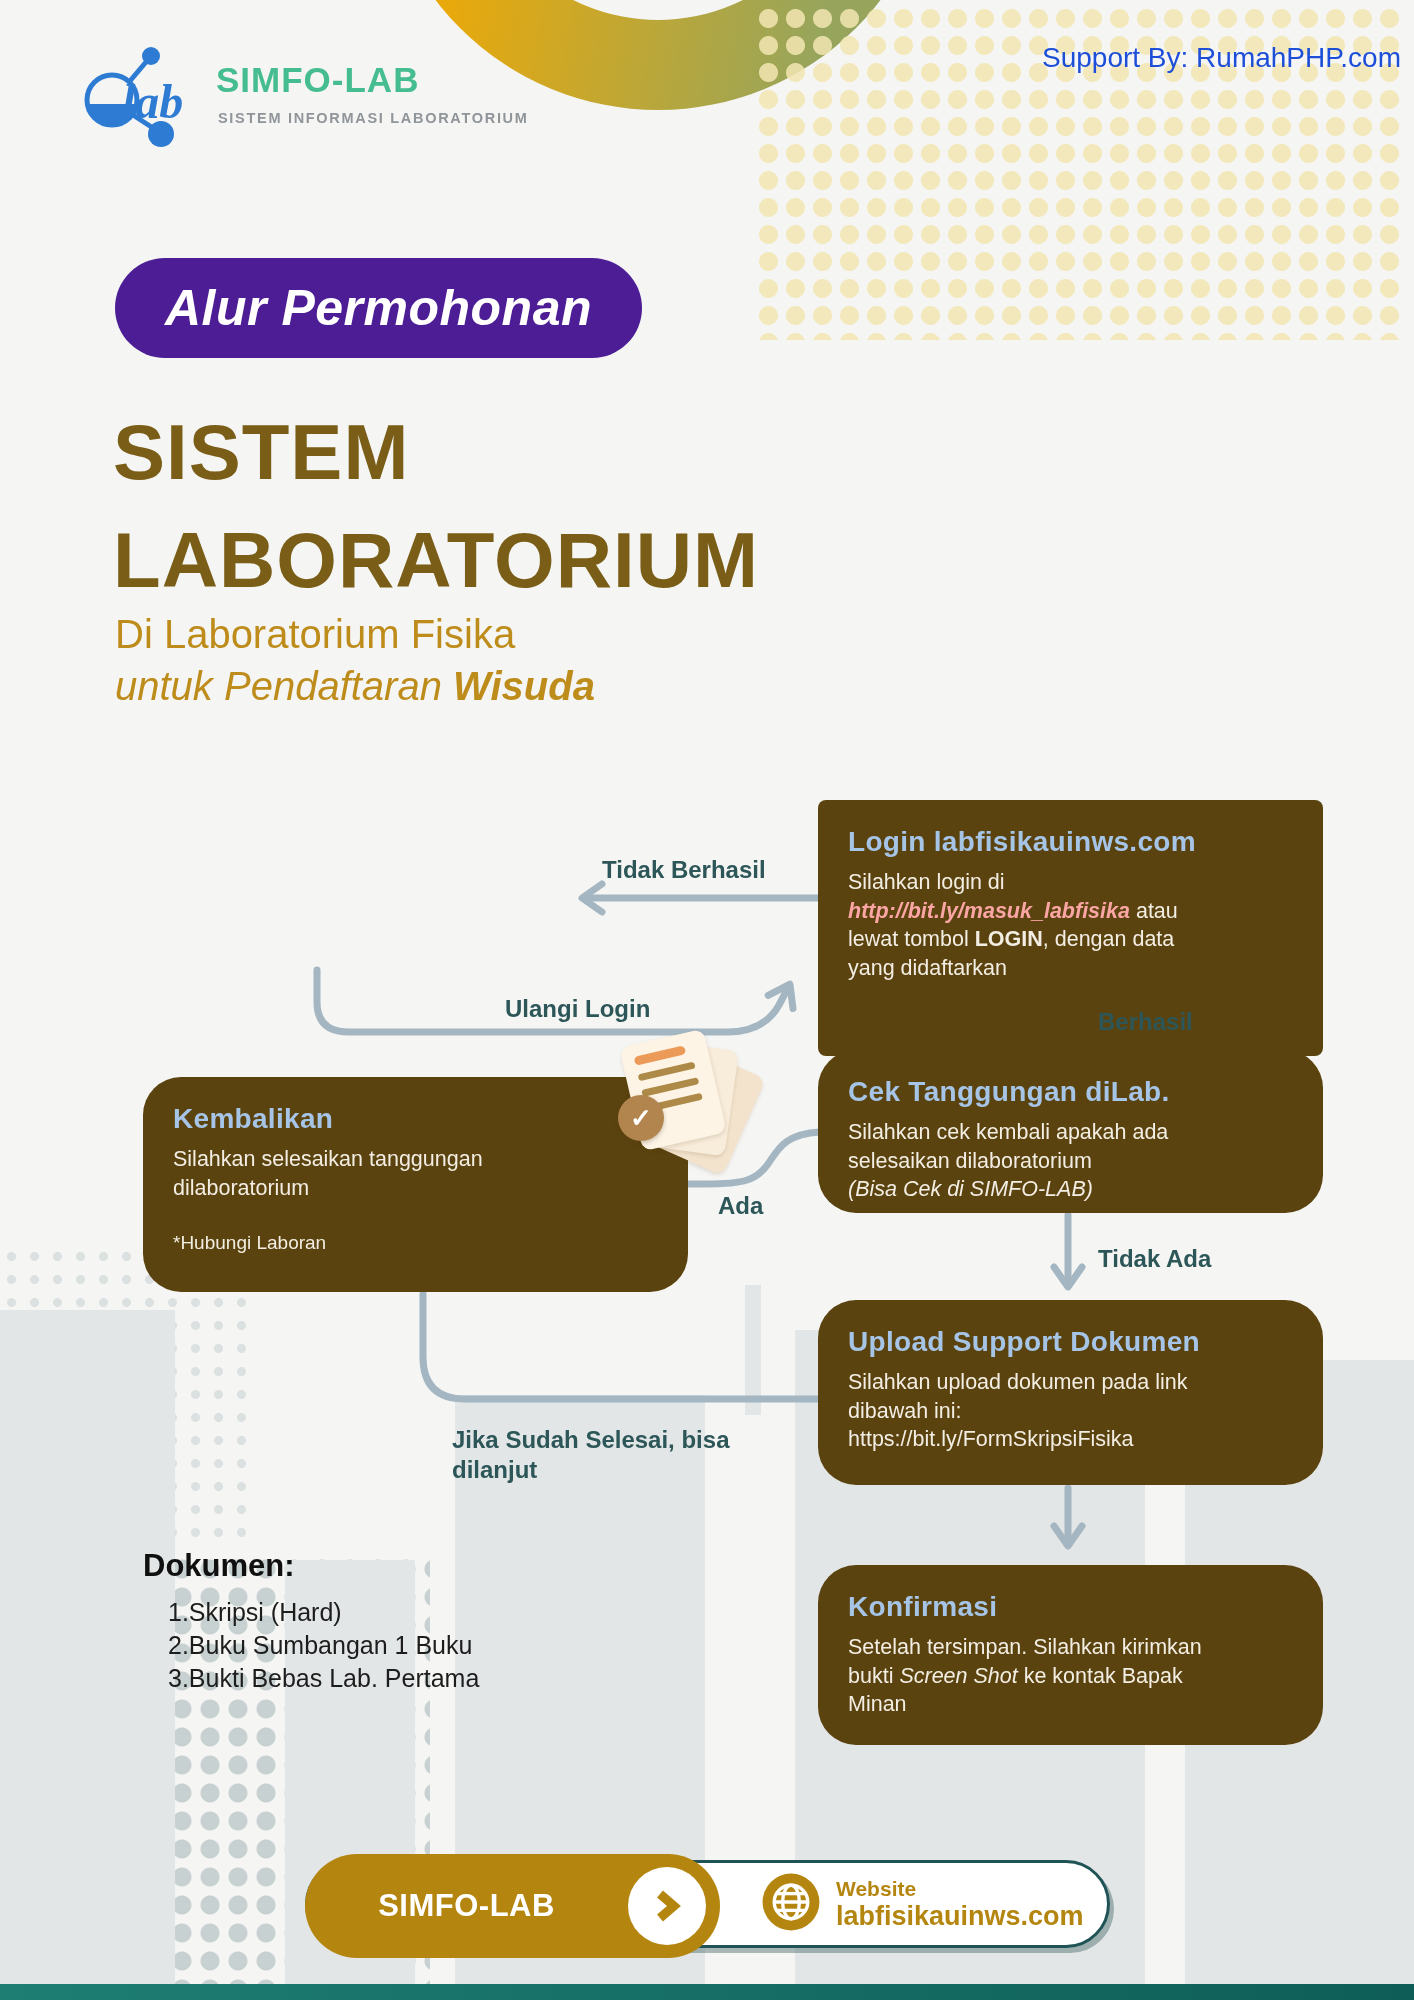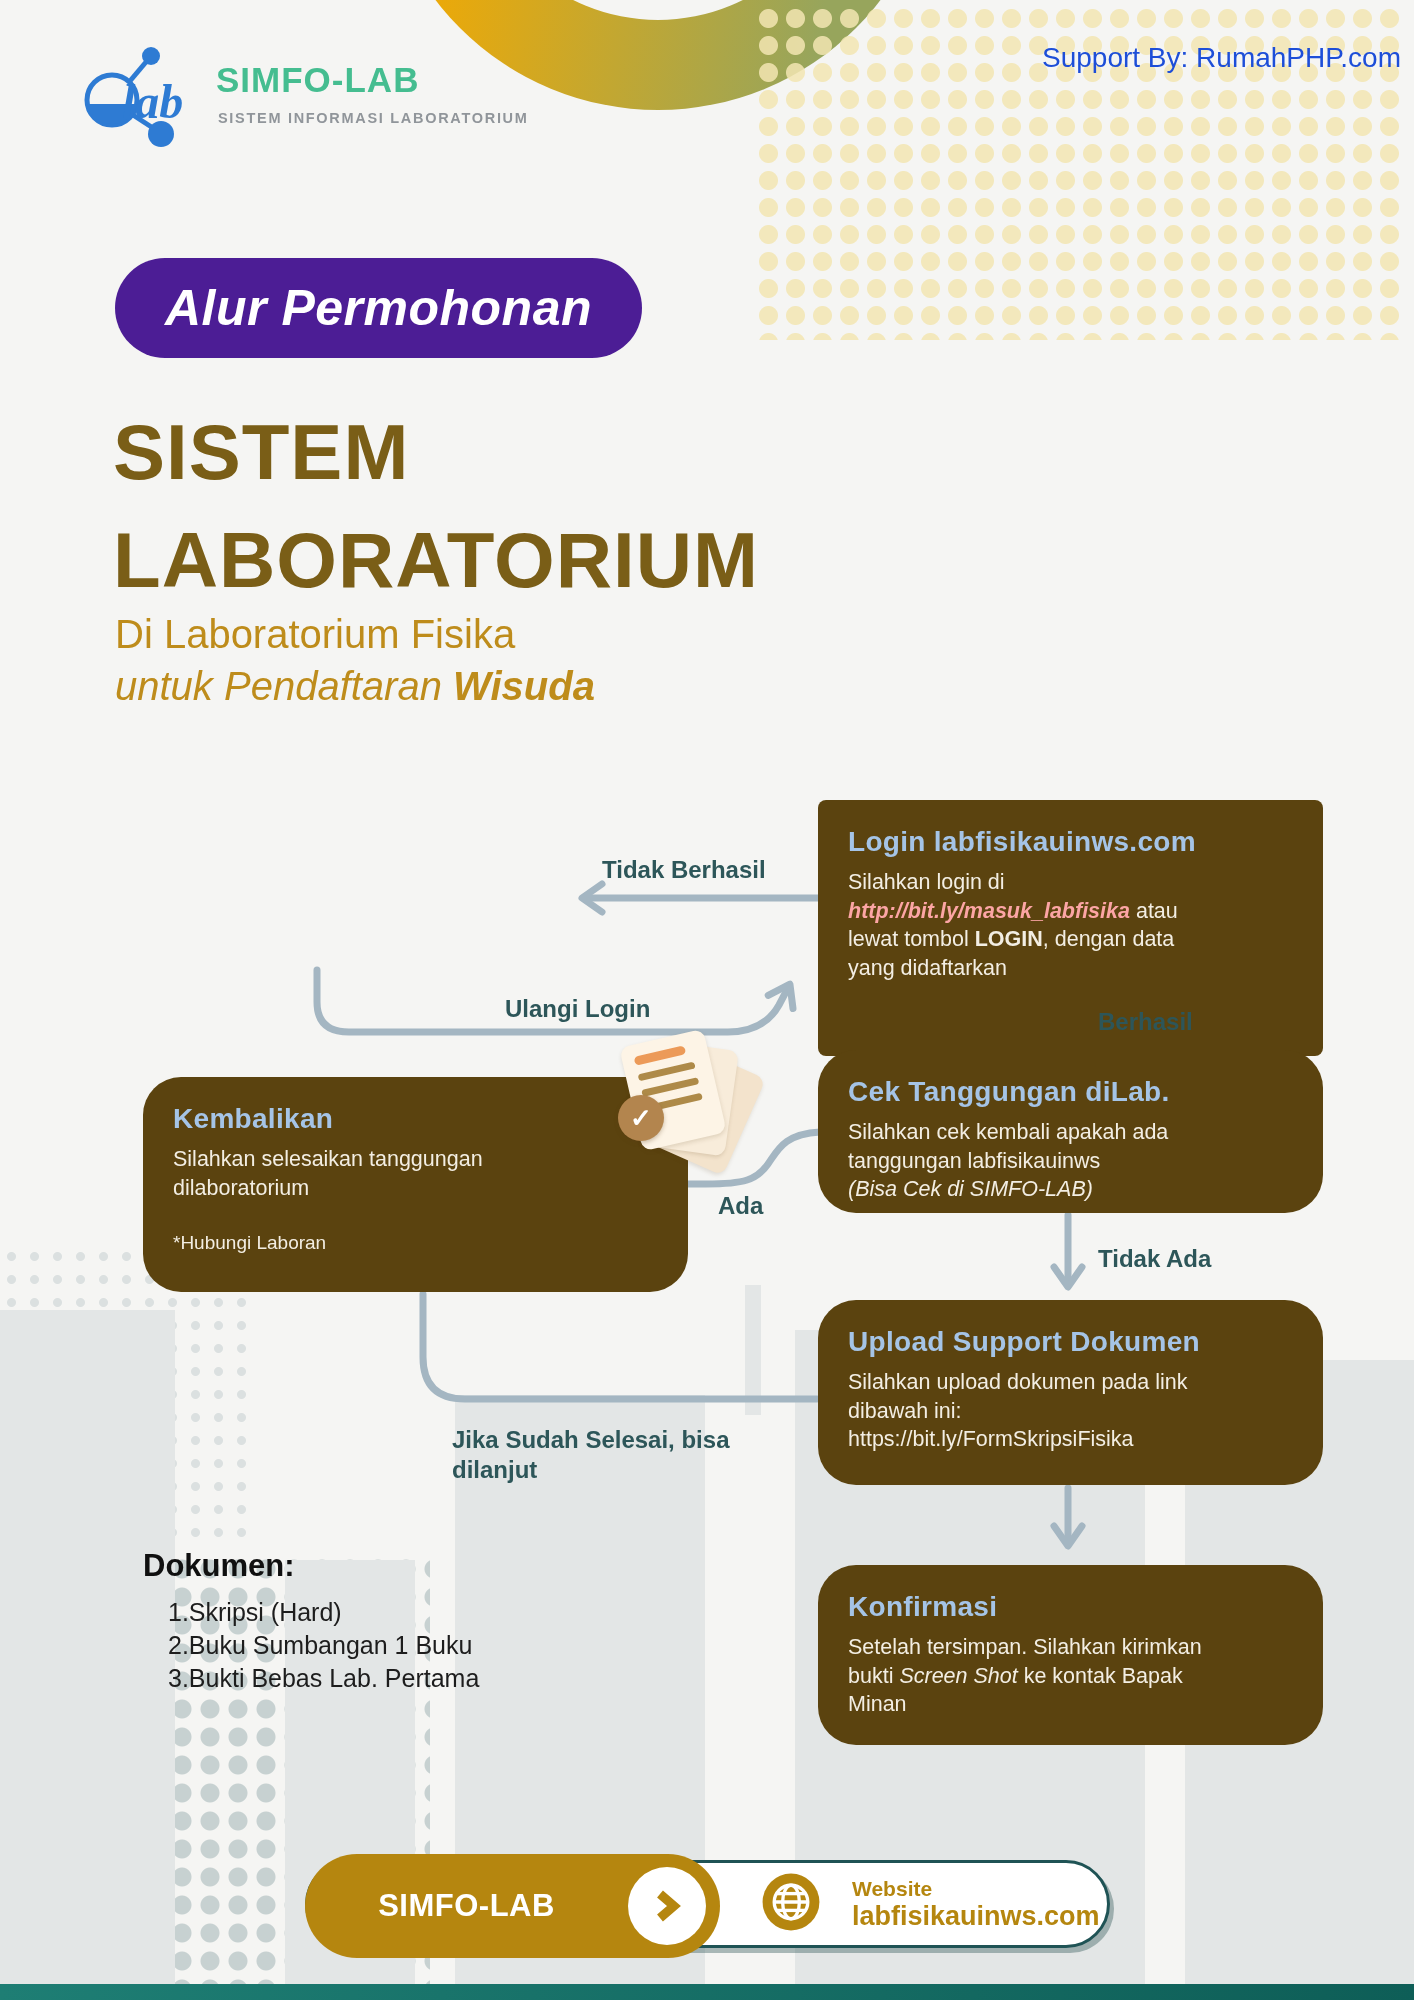--- a/index.html
+++ b/index.html
@@ -72,21 +72,21 @@
   .docs-list .row{white-space:nowrap;}
   
   .footer-pill{position:absolute;left:305px;top:1860px;width:805px;height:88px;background:#FFFFFF;
         border:3px solid #1F5355;border-radius:48px;box-sizing:border-box;z-index:3;
         box-shadow:4px 5px 0 rgba(25,70,70,.35);}
   .footer-gold{position:absolute;left:-3px;top:-9px;width:415px;height:104px;background:#B5860F;
         border-radius:52px;display:flex;align-items:center;}
   .footer-gold .label{flex:1;text-align:center;color:#FFFFFF;font-size:31px;font-weight:800;letter-spacing:.5px;}
   .footer-circle{width:78px;height:78px;margin-right:14px;background:#FFFFFF;border-radius:50%;
         display:flex;align-items:center;justify-content:center;}
-  .footer-site{position:absolute;left:452px;top:8px;display:flex;gap:30px;align-items:center;}
+  .footer-site{position:absolute;left:452px;top:8px;display:flex;gap:14px;align-items:center;}
   .site-label{font-size:21px;color:#B5860F;font-weight:600;}
   .site-url{font-size:27px;color:#B5860F;font-weight:800;}
   .bottom-bar{position:absolute;left:0;top:1984px;width:1414px;height:16px;z-index:3;
         background:linear-gradient(to right,#1E7E74,#0E5E57);}
 </style>
 </head>
 <body>
 
 <div class="page">
 
@@ -152,21 +152,21 @@
     <h3>Login labfisikauinws.com</h3>
     <p><span>Silahkan login di</span><br>
       <span class="link">http://bit.ly/masuk_labfisika</span><span> atau</span><br>
       <span>lewat tombol </span><b>LOGIN</b><span>, dengan data</span><br>
       <span>yang didaftarkan</span></p>
   </div>
 
   <div class="flow-box" id="box-cek">
     <h3>Cek Tanggungan diLab.</h3>
     <p><span>Silahkan cek kembali apakah ada</span><br>
-      <span>tanggungan labfisikauinws</span><br>
+      <span>selesaikan dilaboratorium</span><br>
       <em>(Bisa Cek di SIMFO-LAB)</em></p>
   </div>
 
   <div class="flow-box" id="box-kembalikan">
     <h3>Kembalikan</h3>
     <p><span>Silahkan selesaikan tanggungan</span><br>
       <span>dilaboratorium</span></p>
     <p class="foot">*Hubungi Laboran</p>
   </div>
 

